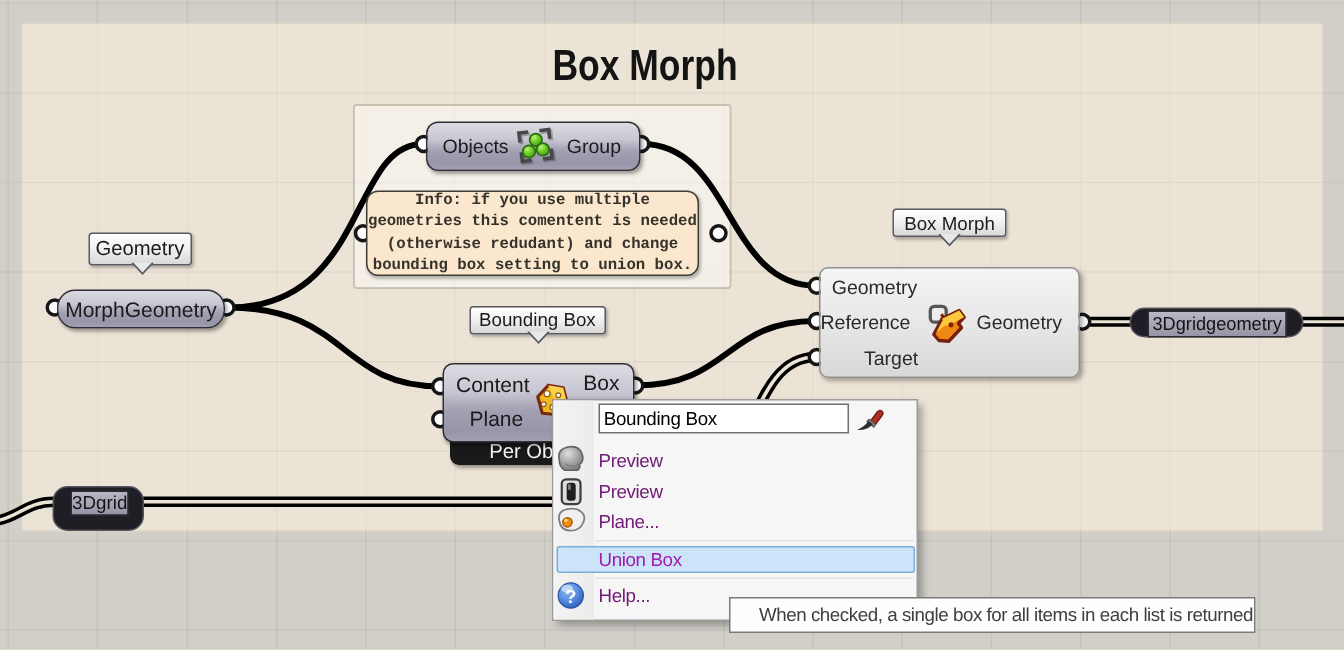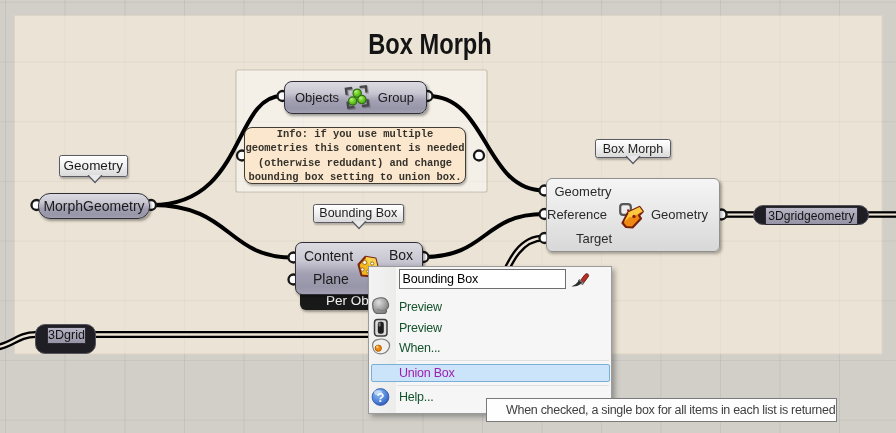--- a/index.html
+++ b/index.html
@@ -10,21 +10,21 @@
   .capsule{position:absolute;border:1.7px solid #302f39;border-radius:12px;
     background:linear-gradient(180deg,#dcdbe1 0%,#c8c6d1 36%,#a2a0b2 60%,#9795a8 86%,#a19fb0 100%);
     box-shadow:1.5px 2px 2.5px rgba(0,0,0,0.35);
     display:flex;align-items:center;justify-content:center;
     color:#1b1b1b;}
   .lbl{position:absolute;background:linear-gradient(180deg,#ffffff 0%,#f2f2f2 45%,#d9d9d9 100%);
     border:1px solid #5a5a64;border-radius:2.5px;color:#1c1c1c;
     box-shadow:1px 1.5px 2px rgba(0,0,0,0.25);
     display:flex;align-items:center;justify-content:center;}
   .ptr{position:absolute;}
-  .mrow{position:absolute;left:30px;color:#14532d;font-size:12.5px;letter-spacing:-0.25px;}
+  .mrow{position:absolute;left:30px;color:#701a75;font-size:12.5px;letter-spacing:-0.25px;}
 </style>
 </head>
 <body>
 <svg id="stage" width="896" height="433" viewBox="0 0 896 433">
   <defs>
     <linearGradient id="capg" x1="0" y1="0" x2="0" y2="1">
       <stop offset="0" stop-color="#dfdee3"></stop>
         <stop offset="0.38" stop-color="#c9c7d2"></stop>
       <stop offset="0.72" stop-color="#aaa8b8"></stop>
         <stop offset="1" stop-color="#b0aebd"></stop>
@@ -229,21 +229,21 @@
   <div class="abs" style="left:29.5px;top:2.5px;width:167px;height:19.5px;background:#fff;border:1px solid #6e6e6e;box-sizing:border-box;font-size:12.5px;letter-spacing:-0.2px;color:#000;display:flex;align-items:center;padding-left:3px;">Bounding Box</div>
 
   <svg class="abs" style="left:201px;top:4px;" width="22" height="19" viewBox="0 0 22 19">
     <path d="M 10.5,9.5 L 15,3.5 Q 16.5,2 18,3.2 Q 19.3,4.4 18,6 L 13.5,12" fill="#b03026" stroke="#771d14" stroke-width="1"></path>
     <path d="M 9.5,8.5 L 13.8,12.2 L 12.5,13.8 L 8,9.8 Z" fill="#8c8c8c" stroke="#5a5a5a" stroke-width="0.8"></path>
     <path d="M 9,9.5 Q 6.5,13.5 1.5,15.5 Q 7,16 10,13.5 L 12,11.8 Z" fill="#2e2e2e"></path>
   </svg>
 
   <div class="mrow" style="top:33px;">Preview</div>
   <div class="mrow" style="top:54px;">Preview</div>
-  <div class="mrow" style="top:74.5px;">When...</div>
+  <div class="mrow" style="top:74.5px;">Plane...</div>
   <div class="mrow" style="top:123.5px;">Help...</div>
 </div>
 
 <div class="abs" style="left:397px;top:360px;width:212px;height:1px;background:#e0e0e0;"></div>
 <div class="abs" style="left:397px;top:384.5px;width:212px;height:1px;background:#e0e0e0;"></div>
 <div class="abs" style="left:370.5px;top:364px;width:239px;height:17.5px;background:#cbe4f9;border:1px solid #7ab0d8;border-radius:2px;box-sizing:border-box;display:flex;align-items:center;padding-left:27.5px;font-size:12.5px;letter-spacing:-0.25px;color:#a21caf;">Union Box</div>
 
 <svg class="abs" style="left:370px;top:296px;" width="21" height="110" viewBox="0 0 21 110">
   <defs>
     <radialGradient id="sph" cx="0.38" cy="0.3" r="0.8">

